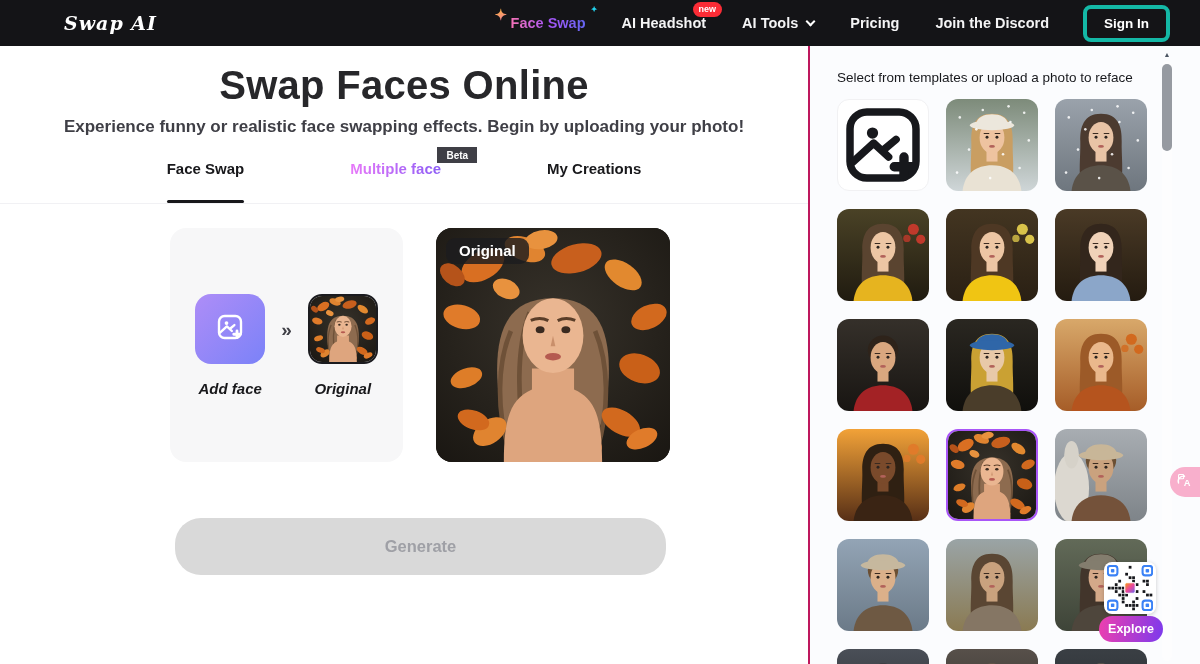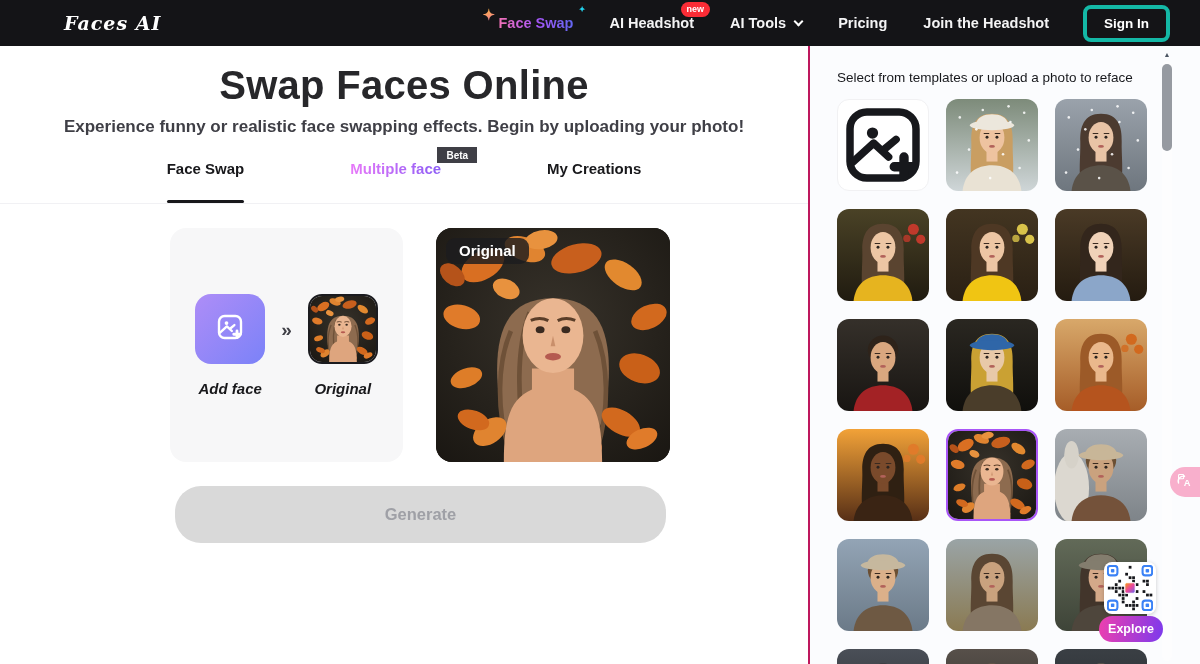--- a/index.html
+++ b/index.html
@@ -54,21 +54,21 @@
   .dbl-chevron { font-size:19px; font-weight:700; color:#3f3f46; margin-top:25px; }
   .orig-thumb { width:70px; height:70px; border-radius:14px; overflow:hidden; border:2px solid #1b1b1f; cursor:pointer; }
   .orig-thumb svg { width:100%; height:100%; display:block; }
 
   .preview { position:absolute; left:436px; top:182px; width:234px; height:234px;
         border-radius:16px; overflow:hidden; background:#17140f; }
   .preview svg { width:100%; height:100%; display:block; }
   .preview-badge { position:absolute; left:10px; top:10px; background:rgba(28,28,30,.82); color:#fff;
         font-size:15px; font-weight:600; padding:4px 13px 5px; border-radius:9px; }
 
-  .generate-btn { position:absolute; left:175px; top:440px; width:491px; height:57px;
+  .generate-btn { position:absolute; left:175px; top:472px; width:491px; height:57px;
         background:var(--gen-bg,#d9d9d9); border:none; border-radius:26px; color:#9fa0a6;
         font-size:16.5px; font-weight:600; font-family:"Liberation Sans",sans-serif; cursor:not-allowed; }
 
   
   .sidebar { position:absolute; left:808px; top:46px; width:392px; height:618px;
         background:#fbfcfe; border-left:2px solid #be185d; overflow:hidden; }
   .sidebar-header { position:absolute; left:27px; top:24px; font-size:13.5px; font-weight:500; color:#17181c; }
   .tpl-grid { position:absolute; left:27px; top:53px; display:grid;
         grid-template-columns:repeat(3,92px); grid-auto-rows:92px; gap:18px 17px; }
   .tpl-cell { width:92px; height:92px; border-radius:12px; overflow:hidden; cursor:pointer; position:relative; }
@@ -93,27 +93,27 @@
   .translate-pill { position:absolute; right:0; top:467px; width:30px; height:30px;
         border-radius:15px 0 0 15px; background:var(--pill,#f8afcc); z-index:40; cursor:pointer;
         display:flex; align-items:center; justify-content:center; padding-right:2px; }
 </style>
 </head>
 <body>
 
 <div id="app">
 
   <header class="nav">
-    <div class="logo">Faces AI</div>
+    <div class="logo">Swap AI</div>
     <nav class="nav-menu">
         <div class="nav-item gradient-text">Face Swap<span class="sparkle-main">✦</span><span class="sparkle-mini">✦</span></div>
         <div class="nav-item">AI Headshot<span class="nav-badge">new</span></div>
         <div class="nav-item">AI Tools<span class="chev"></span></div>
         <div class="nav-item">Pricing</div>
-        <div class="nav-item">Join the Headshot</div>
+        <div class="nav-item">Join the Discord</div>
       </nav>
     <button class="signin-btn">Sign In</button>
   </header>
 
   <section class="main">
     <h1 class="hero-title">Swap Faces Online</h1>
     <p class="hero-sub">Experience funny or realistic face swapping effects. Begin by uploading your photo!</p>
     <div class="tabs">
         <div class="tab active">Face Swap</div>
         <div class="tab gradient-text">Multiple face<span class="tab-badge">Beta</span></div>

